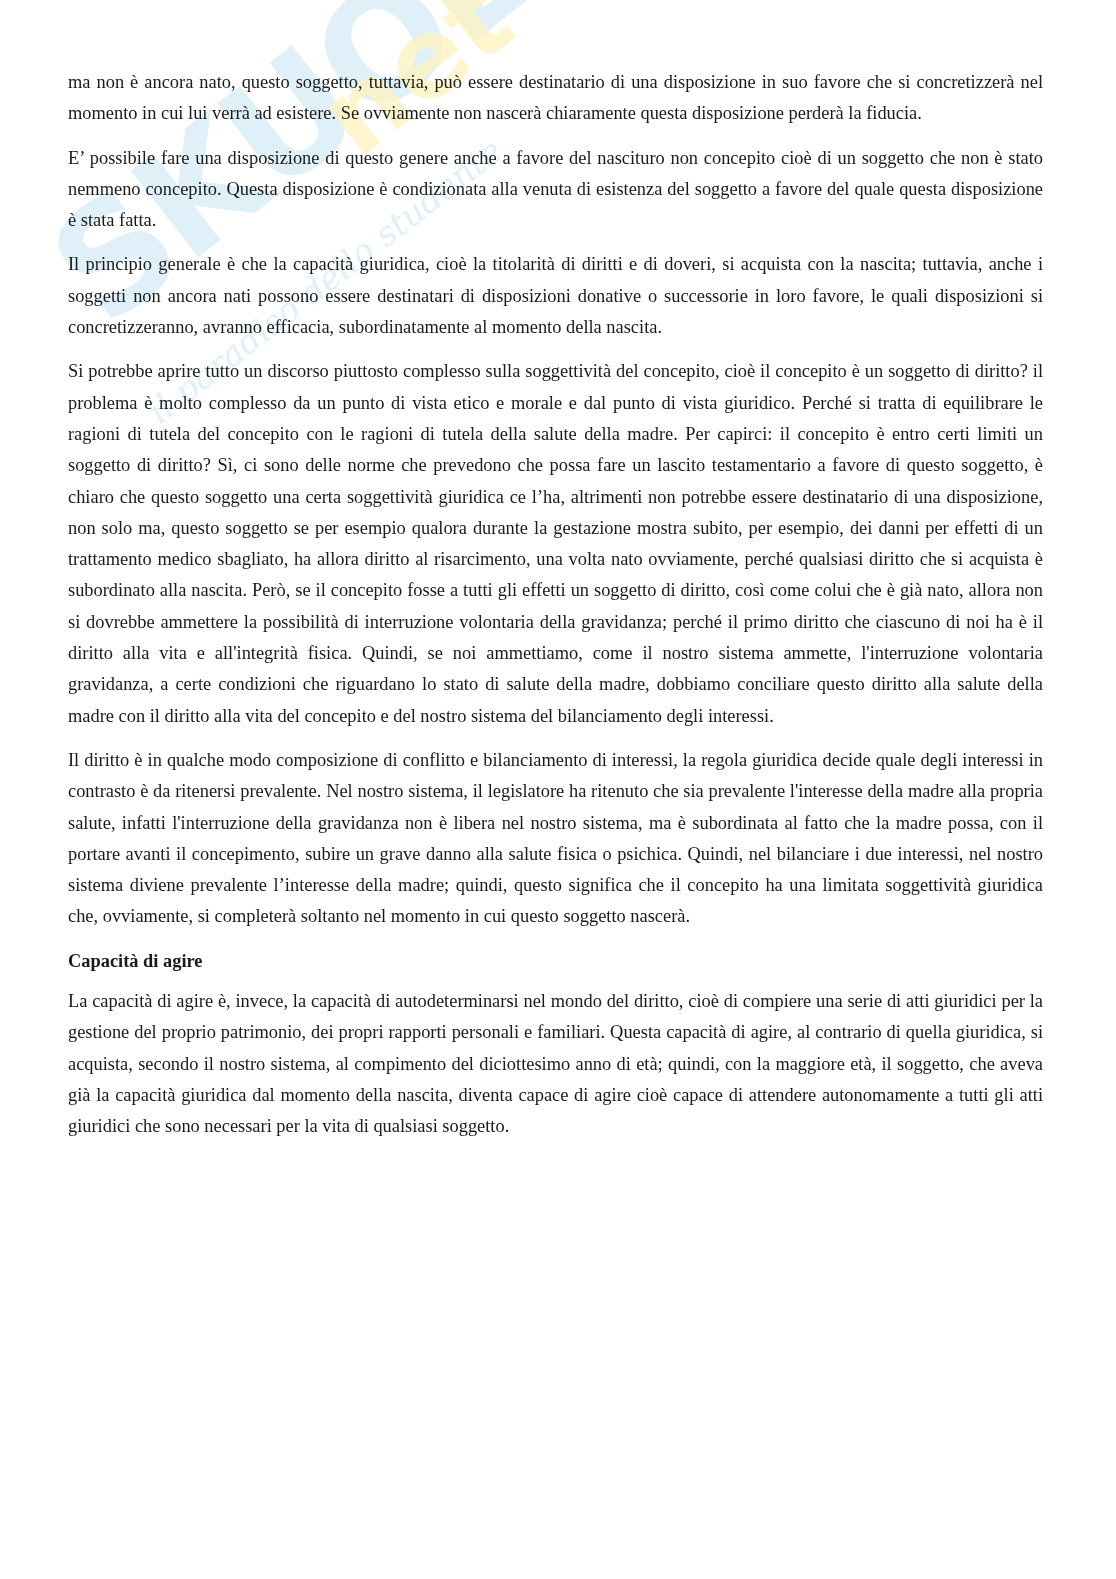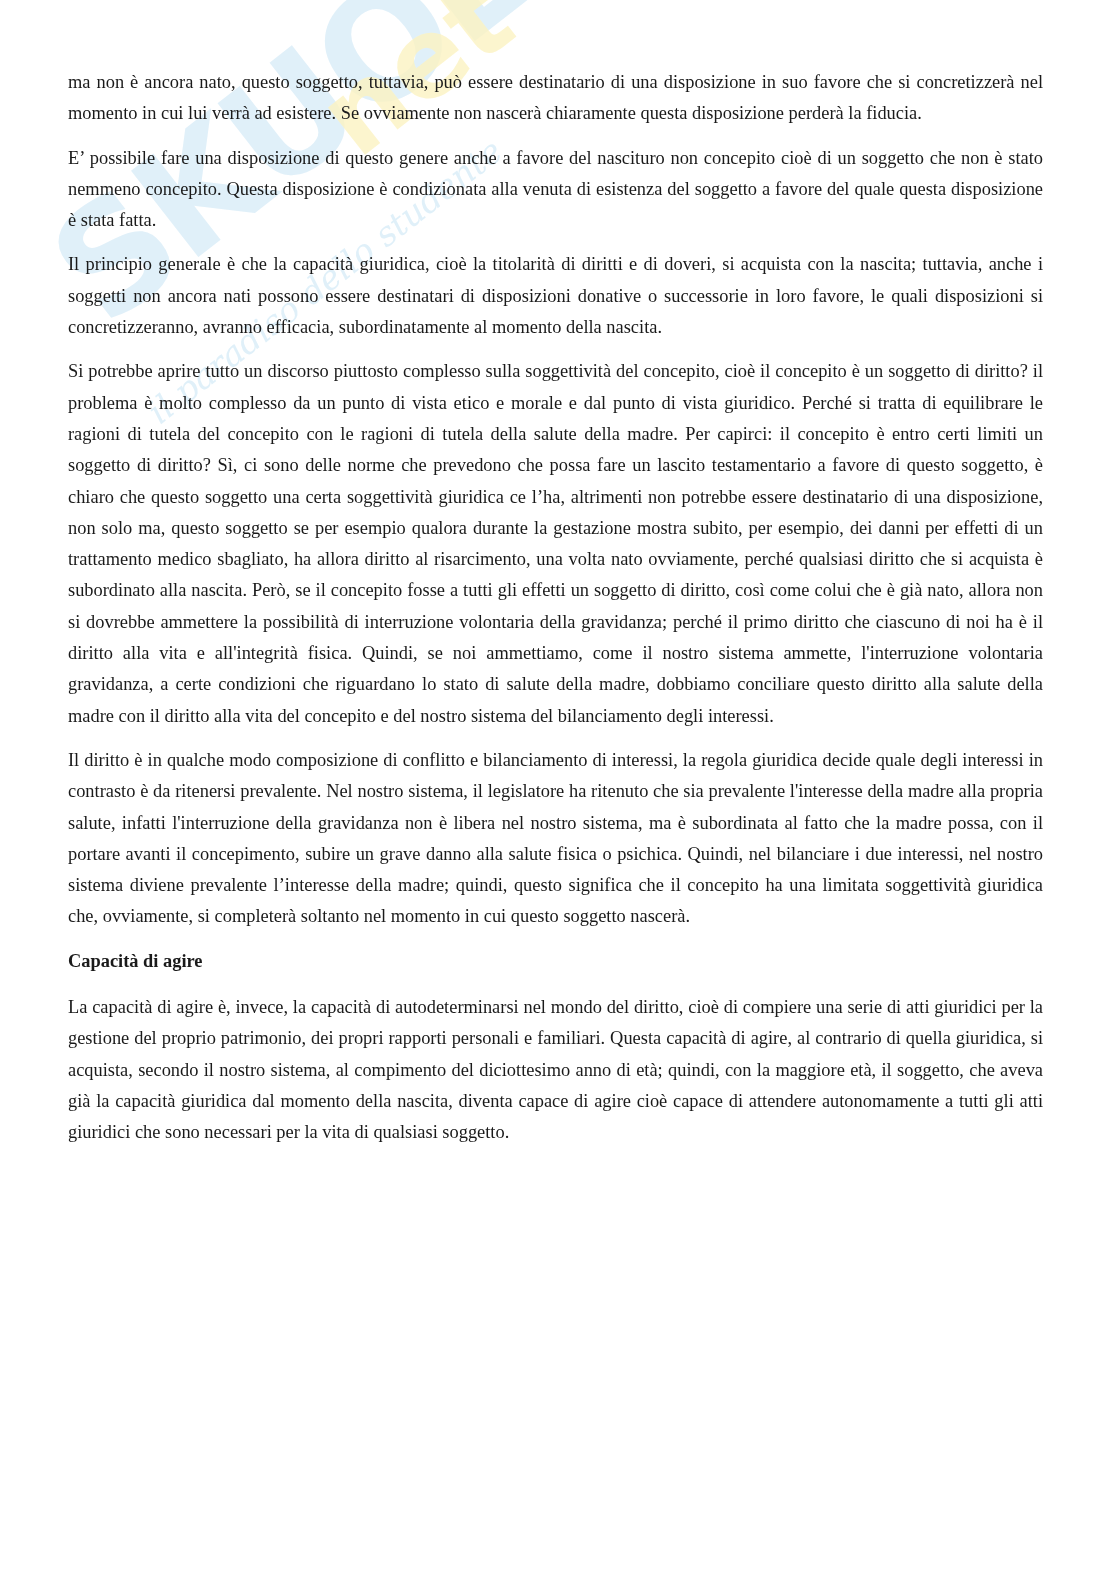--- a/index.html
+++ b/index.html
@@ -79,21 +79,21 @@
       font-family: Liberation Serif, serif;
       font-size: 18.4px;
       line-height: 31.3px;
       color: #1a1a1a;
     }
     .content p {
       margin: 0 0 13px 0;
       text-align: justify;
     }
     .content h3 {
-      margin: 4px 0 15px 0;
+      margin: 4px 0 9px 0;
       font-size: 18.4px;
       font-weight: bold;
       line-height: 31.3px;
     }
   </style>
 </head>
 <body>
 
 <div class="page">
 

